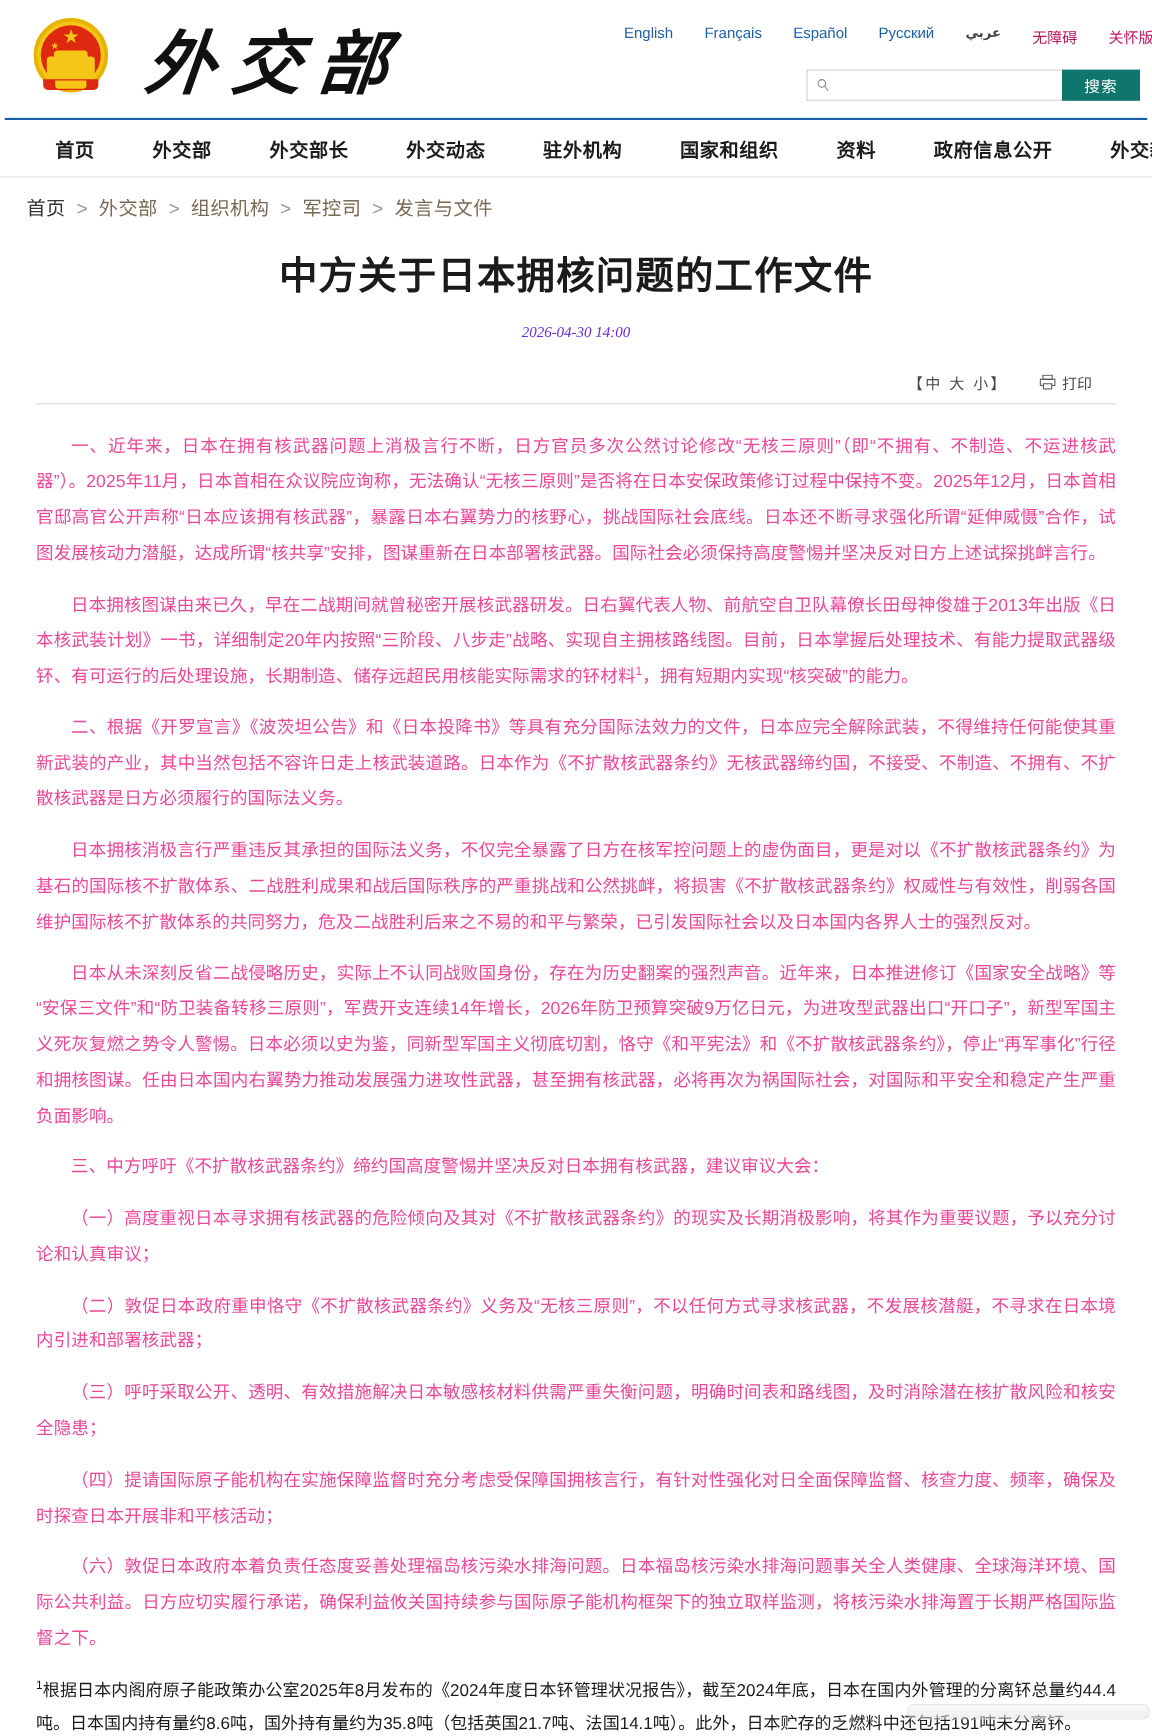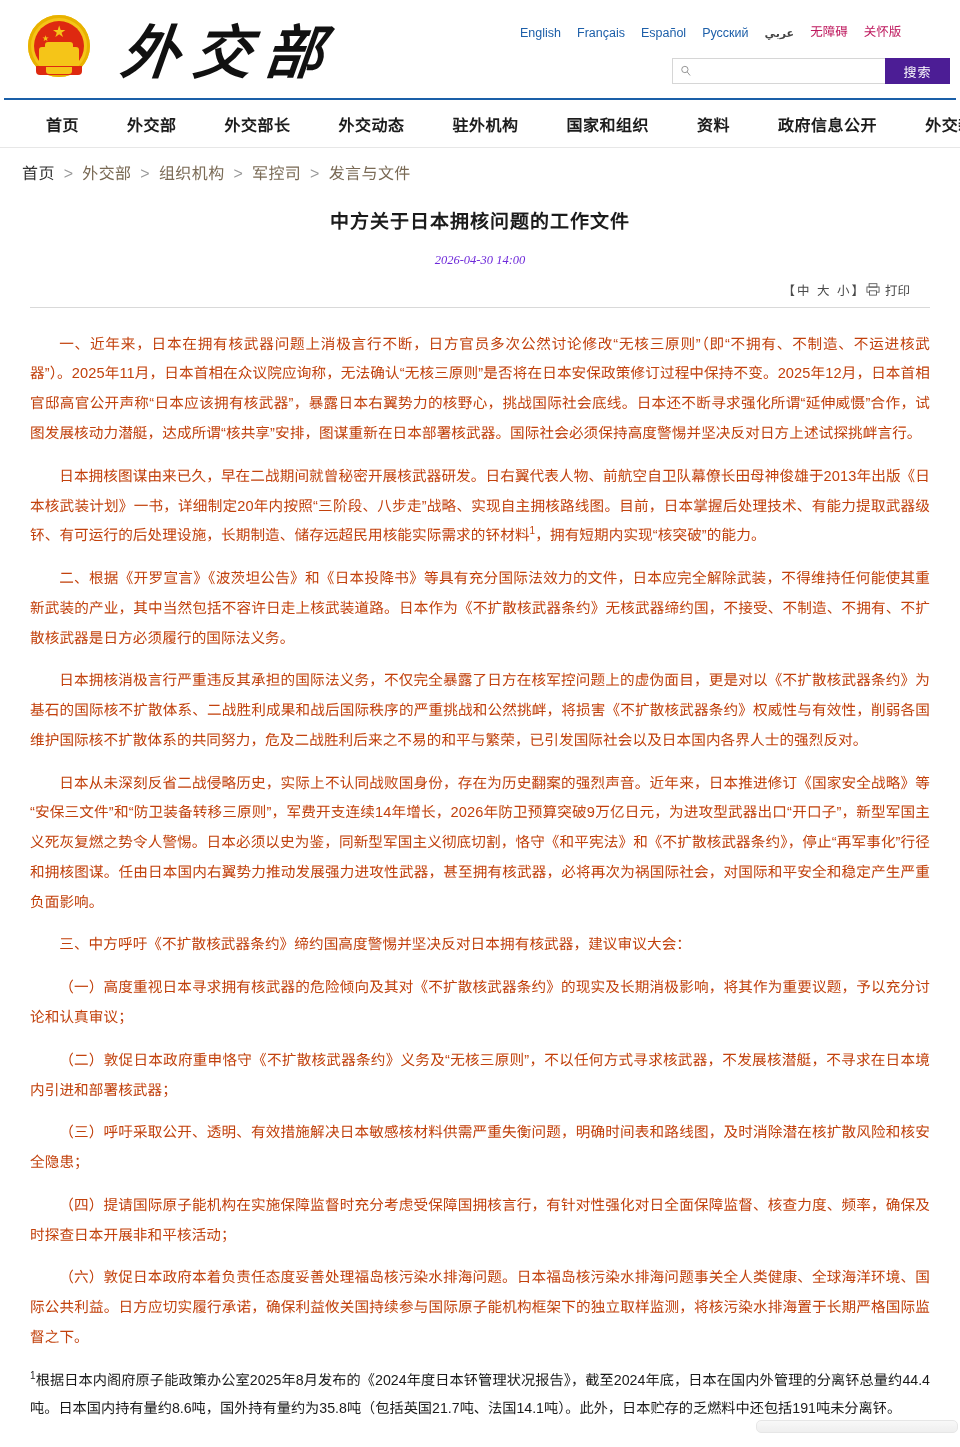--- a/index.html
+++ b/index.html
@@ -105,22 +105,22 @@
     font-style: italic;
     transform: skewX(-6deg);
     white-space: nowrap;
   }
 
   .lang-bar {
     position: absolute;
     left: 520px;
     top: 21px;
     display: flex;
-    align-items: flex-end;
-    gap: 16px;
+    align-items: flex-start;
+    gap: 26px;
     font-size: 12.5px;
   }
   .lang-bar a {
     color: #1d5fa9;
     text-decoration: none;
     white-space: nowrap;
   }
   .lang-bar a.cn { color: #be185d; }
   .lang-bar a.ar { font-size: 11px; color: #444; font-weight: bold; }
 
@@ -151,21 +151,21 @@
     color: #333;
     background: transparent;
     padding-left: 5px;
   }
   .mag {
     width: 12px; height: 12px;
     flex: none;
   }
   .btn-search {
     width: 65px;
-    background: #4c1d95;
+    background: #0f766e;
     color: #ffffff;
     font-size: 13px;
     border: none;
     cursor: pointer;
     font-family: "Liberation Sans", sans-serif;
     letter-spacing: 1px;
   }
 
   
   .nav-divider {
@@ -201,40 +201,41 @@
   .breadcrumb a { color: #7a6a55; text-decoration: none; }
   .breadcrumb .sep { color: #999; margin: 0 4px; }
   .breadcrumb .first { color: #333; }
 
   
   .article {
     padding: 0 30px;
   }
   .title {
     text-align: center;
-    font-size: 19px;
+    font-size: 32px;
     font-weight: bold;
     color: #1b1b1b;
     margin: 26px 0 0 0;
     letter-spacing: 1px;
     line-height: 1.3;
   }
   .pubdate {
     text-align: center;
     font-size: 12.5px;
     color: #6d28d9;
     margin-top: 18px;
     font-family: "Liberation Serif", serif;
     font-style: italic;
   }
   .tools {
     display: flex;
     justify-content: flex-end;
     align-items: center;
-    margin-top: 12px;
+    gap: 26px;
+    margin-top: 24px;
     padding-right: 20px;
     font-size: 12.5px;
     color: #555;
   }
   .fontsize { letter-spacing: 2px; color: #4a4a4a; }
   .fontsize a { color: #4a4a4a; text-decoration: none; }
   .print {
     display: flex;
     align-items: center;
     gap: 5px;
@@ -244,21 +245,21 @@
   .printer-ico { width: 14px; height: 13px; }
 
   .rule {
     border-top: 1px solid #d9d9d9;
     margin: 8px 0 22px 0;
   }
 
   .body-text p {
     font-size: 14.6px;
     line-height: 2.04;
-    color: #c2410c;
+    color: #ec4899;
     margin: 0 0 13px 0;
     text-align: justify;
     text-justify: inter-ideograph;
     text-indent: 2em;
     letter-spacing: 0.1px;
   }
   .body-text sup {
     font-size: 10px;
     vertical-align: super;
     line-height: 0;

